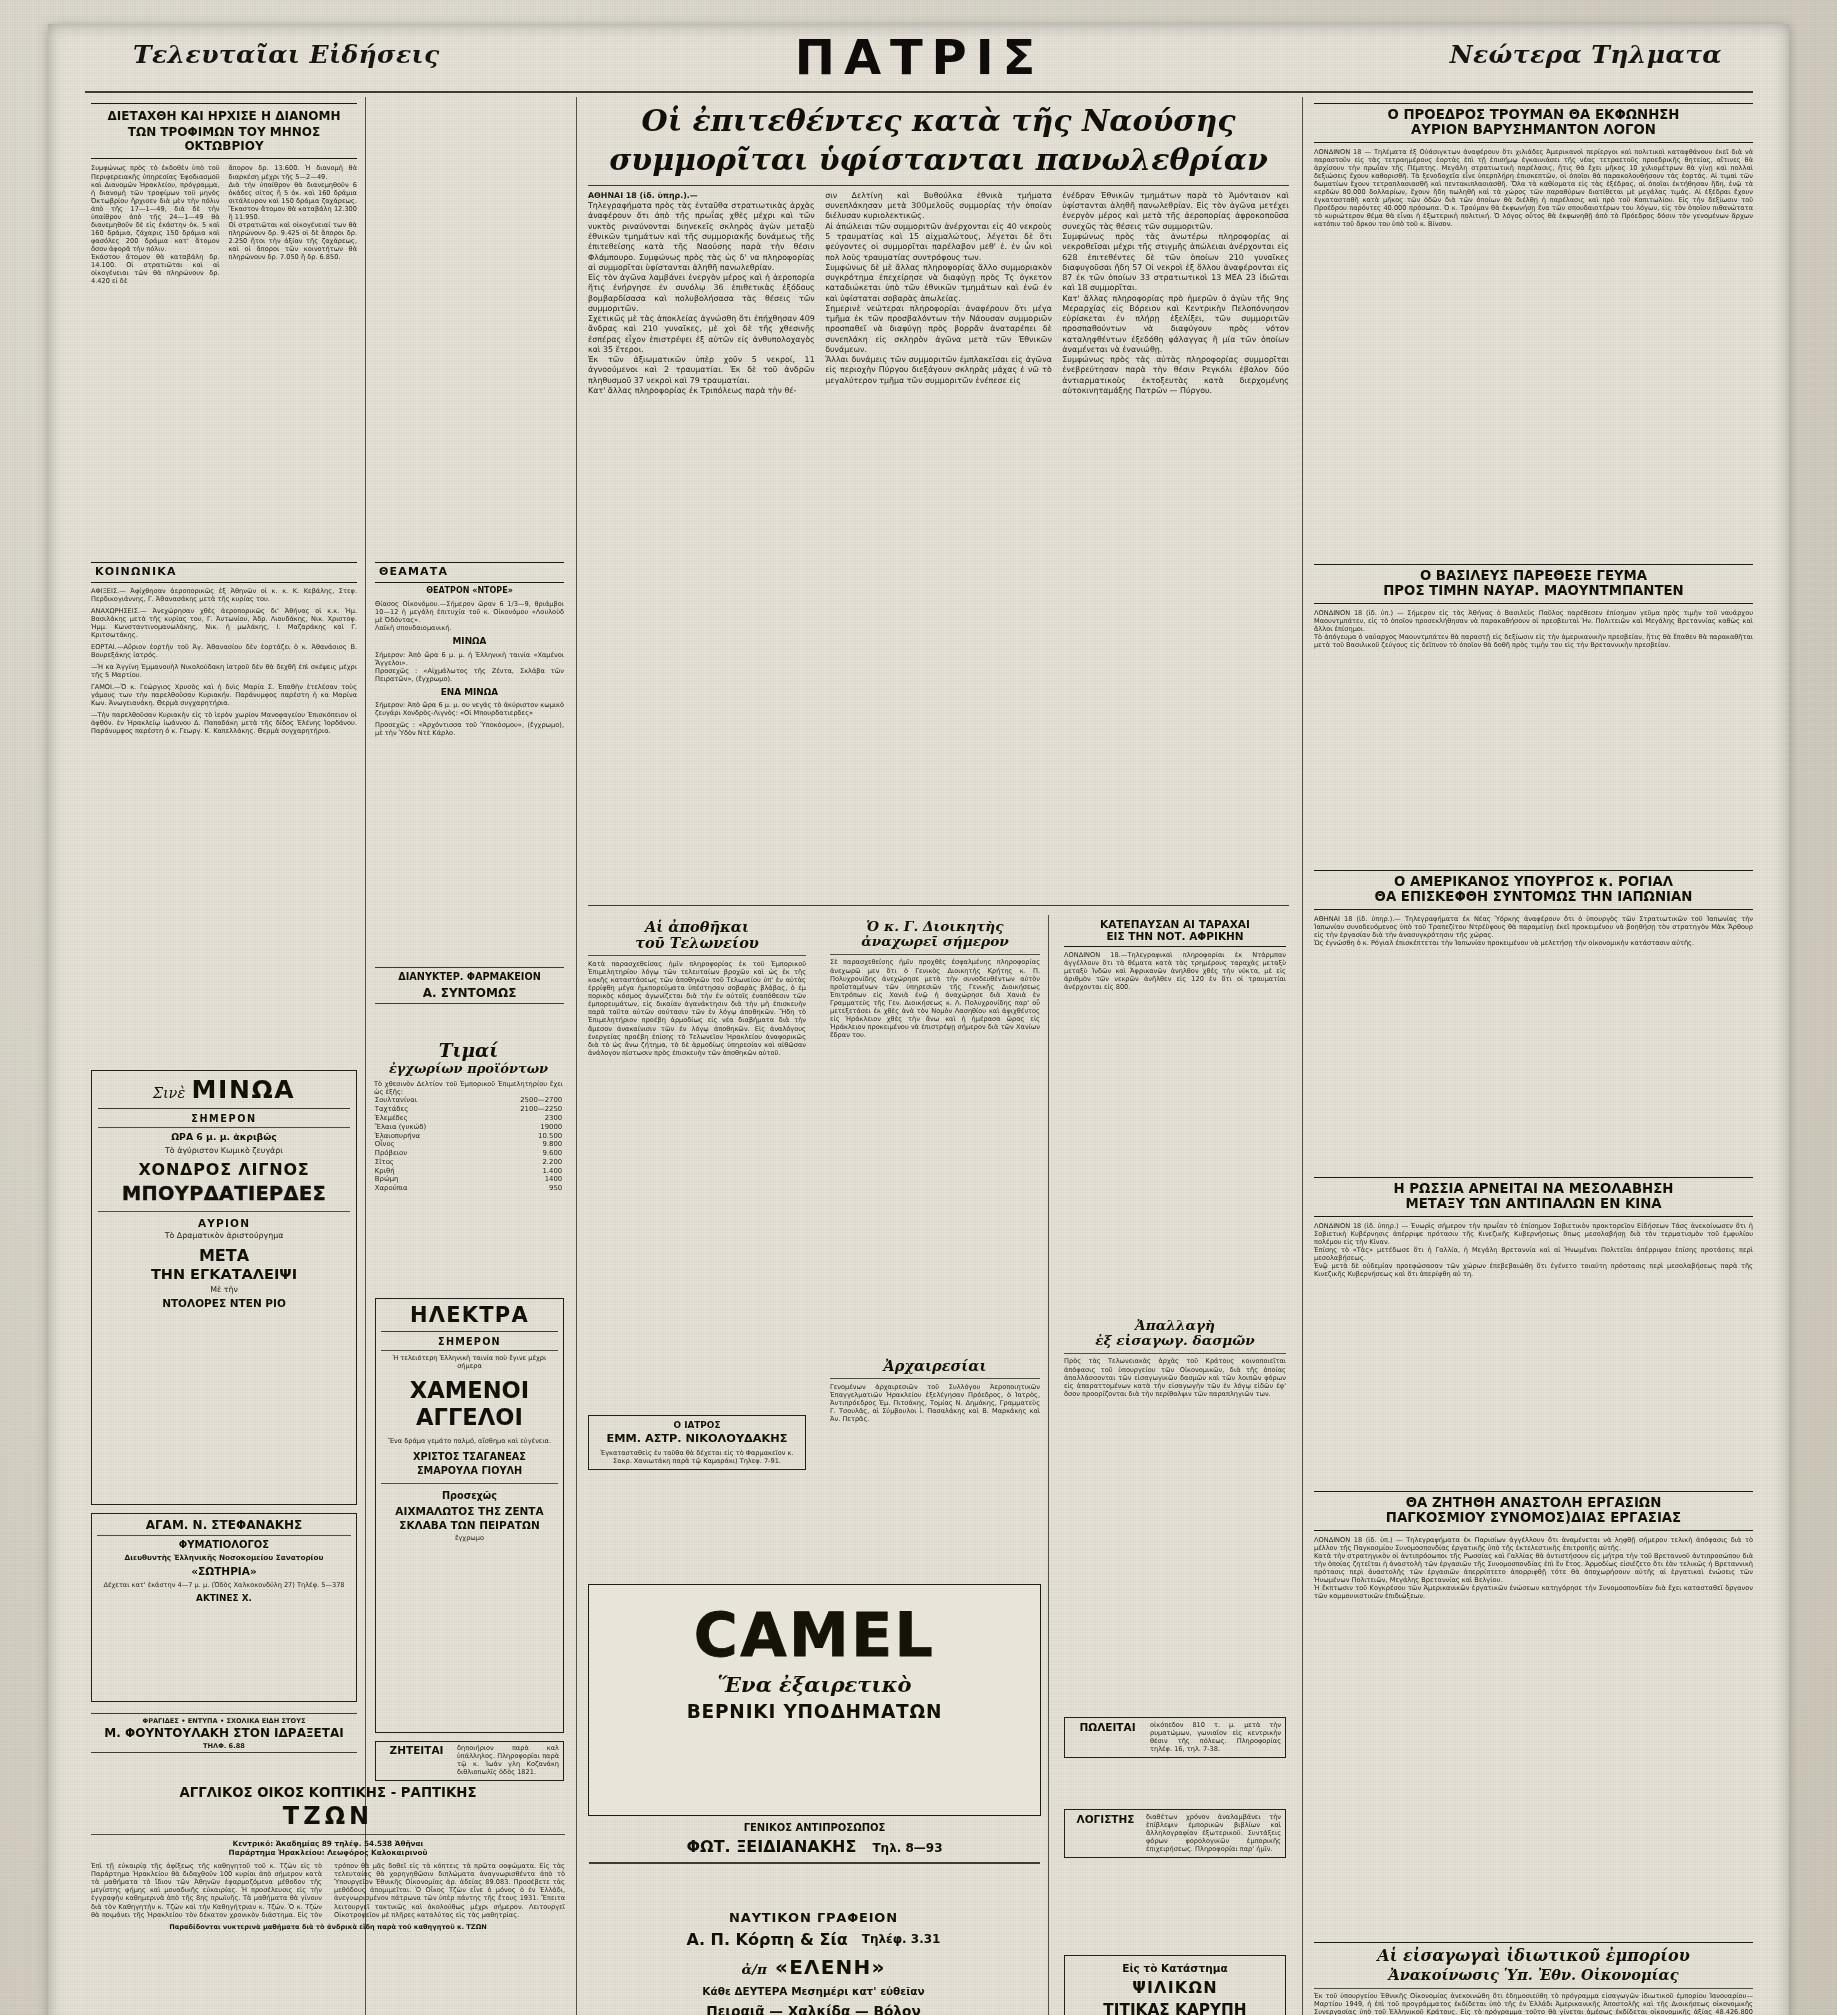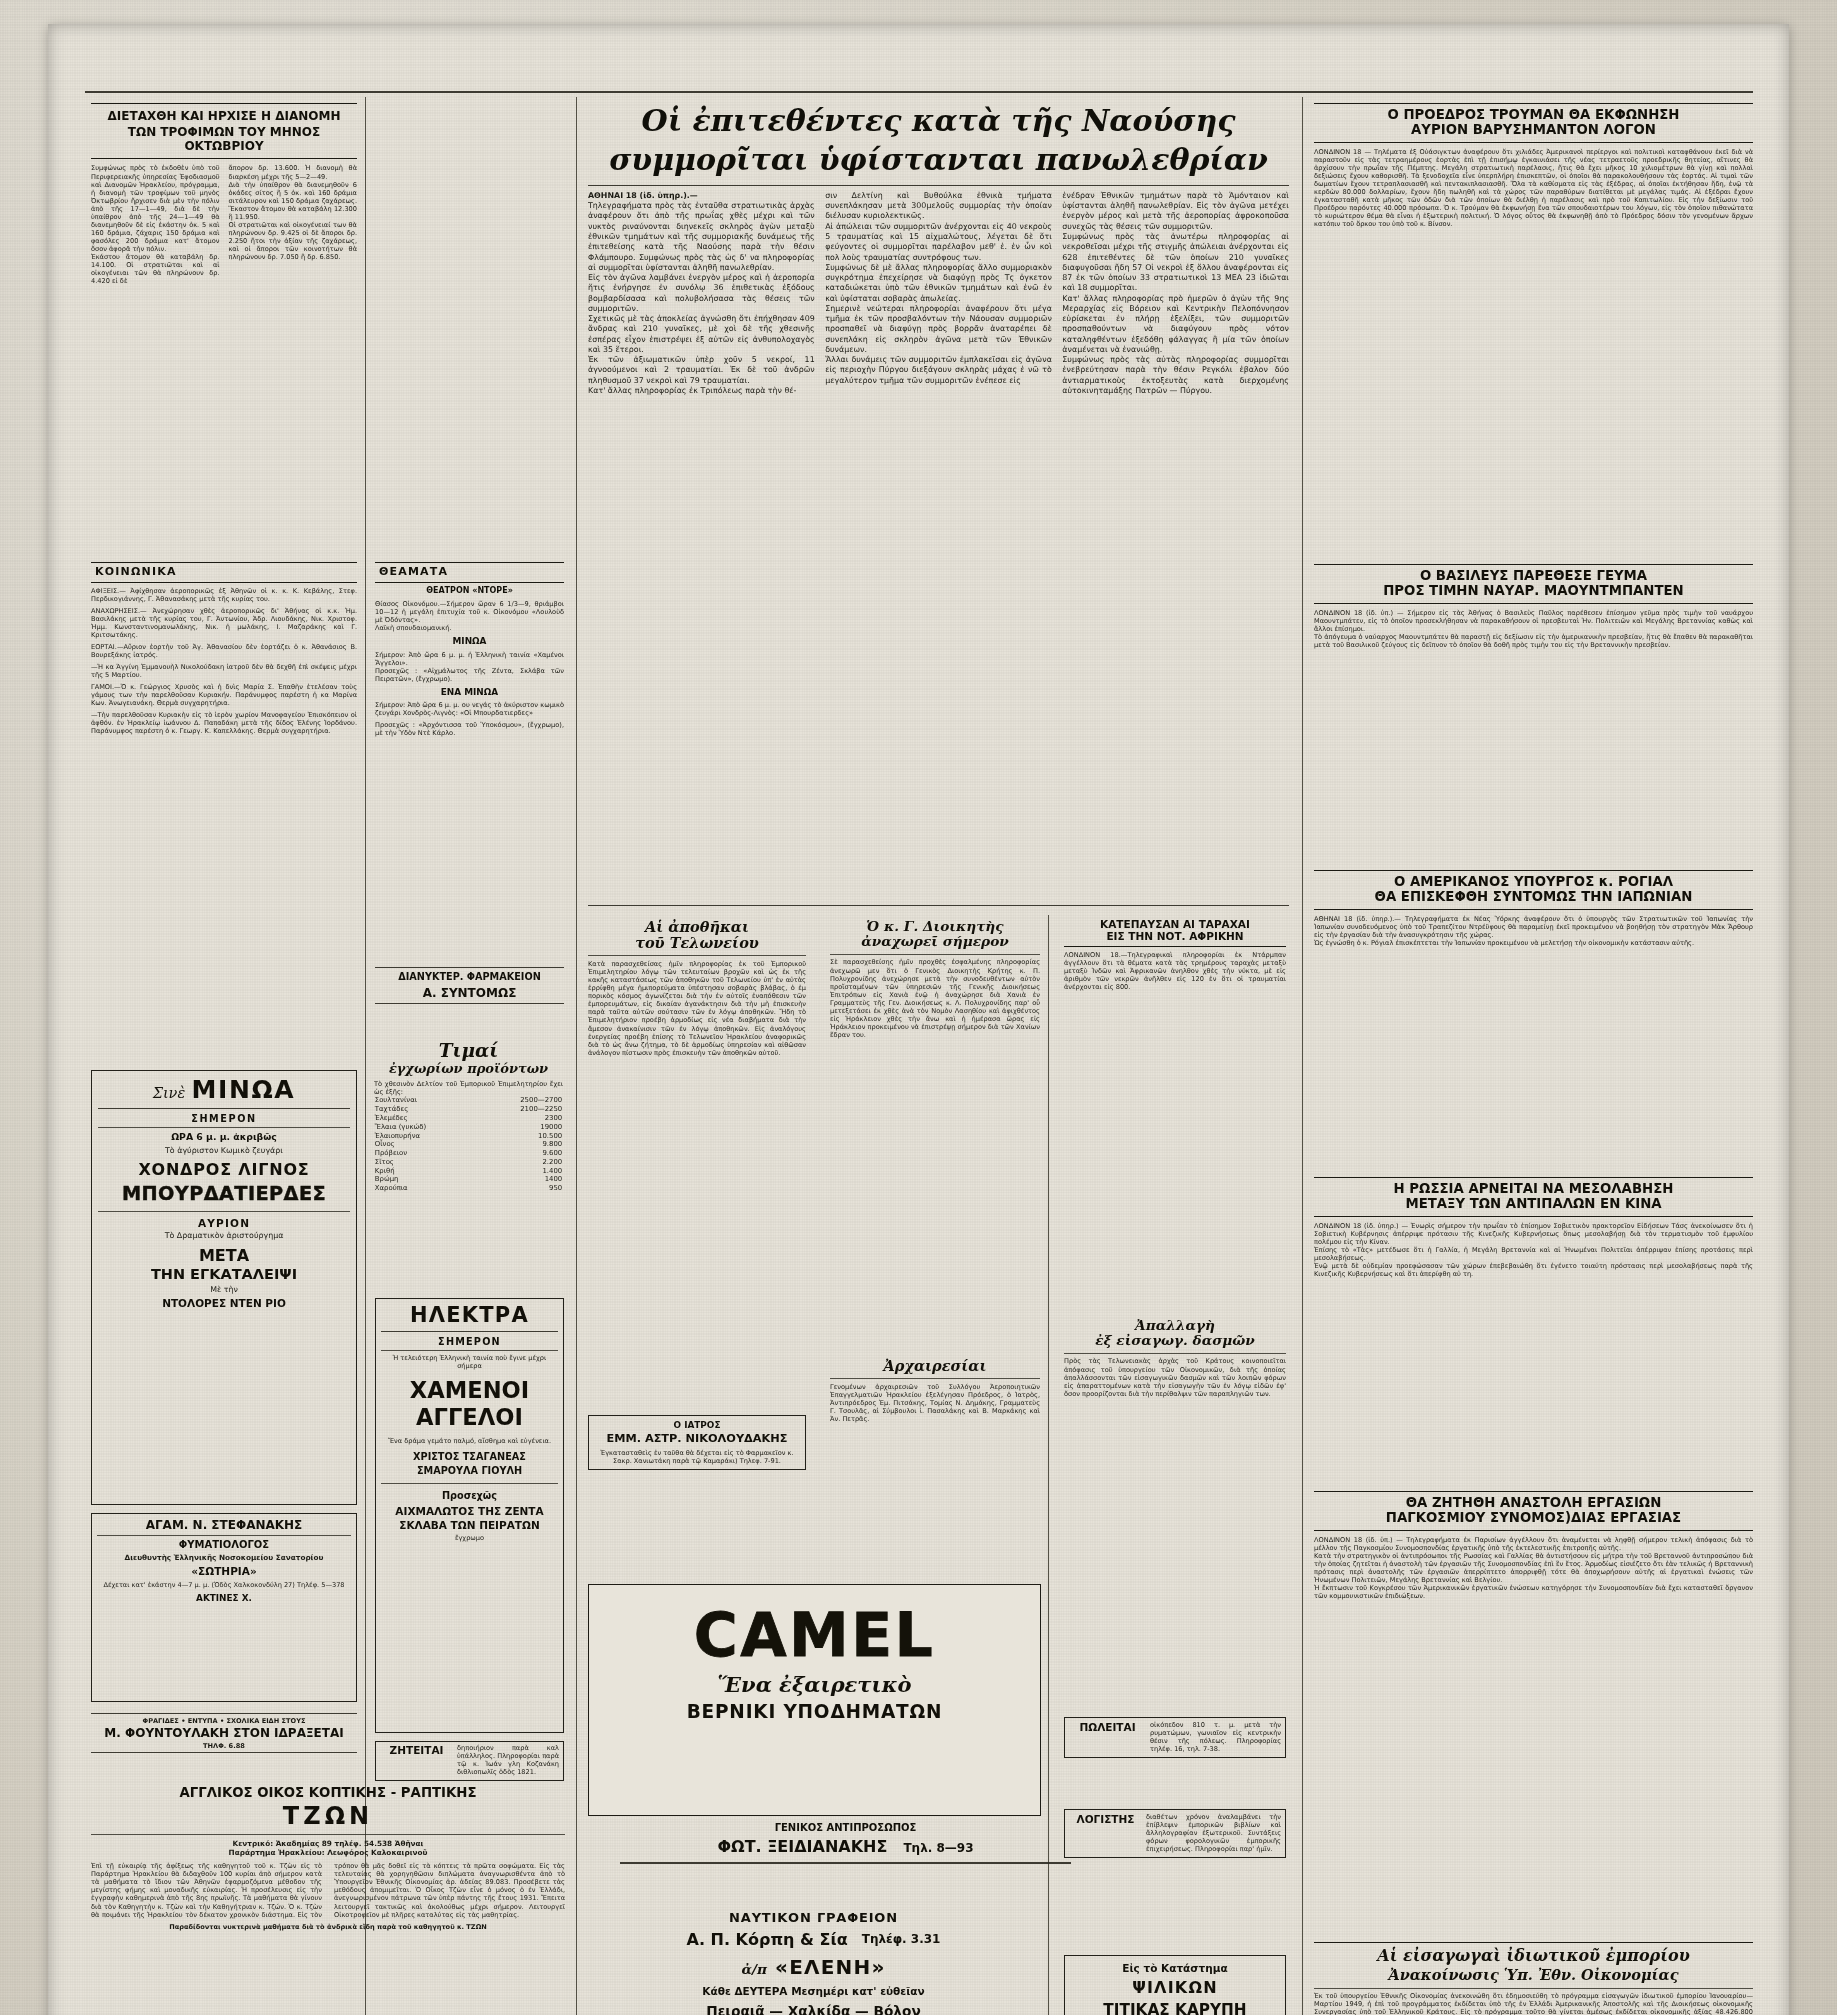--- a/index.html
+++ b/index.html
@@ -86,20 +86,25 @@
   table.pricelist td.r{text-align:right;}
 </style>
 </head>
 <body>
 
 <div class="page">
   <div class="paper"></div>
   <div class="sheet"></div>
   <div class="grain"></div>
 
+  <div class="masthead">
+    <div class="mh-left">Τελευταῖαι Εἰδήσεις</div>
+    <div class="mh-title">ΠΑΤΡΙΣ</div>
+    <div class="mh-right">Νεώτερα Τηλματα</div>
+  </div>
   <div class="hrule" style="left:85px;top:91px;width:1668px;height:2px;"></div>
 
   <div class="col-rule" style="left:365px;top:97px;height:2184px;"></div>
   <div class="col-rule" style="left:576px;top:97px;height:2184px;"></div>
   <div class="col-rule" style="left:1048px;top:915px;height:1366px;"></div>
   <div class="col-rule" style="left:1302px;top:97px;height:2184px;"></div>
 
   <div class="box" style="left:91px;top:103px;width:266px;">
     <div class="hd" style="font-size:12px;border-top:1.6px solid #1b1a13;border-bottom:0;padding-top:5.6px;">ΔΙΕΤΑΧΘΗ ΚΑΙ ΗΡΧΙΣΕ Η ΔΙΑΝΟΜΗ</div>
     <div class="hd" style="font-size:12px;padding-top:3.2px;padding-bottom:4.8px;border-bottom:1.6px solid #1b1a13;">ΤΩΝ ΤΡΟΦΙΜΩΝ ΤΟΥ ΜΗΝΟΣ ΟΚΤΩΒΡΙΟΥ</div>
@@ -355,21 +360,21 @@
     <div class="ad-title" style="font-size:15.3px;margin-top:4px;">ΤΙΤΙΚΑΣ ΚΑΡΥΠΗ</div>
 
   </div>
 
   <div class="camel" style="left:588px;top:1584px;width:451px;height:230px;">
     <div class="camel-word" style="margin-top:14.5px;">CAMEL</div>
     <div class="ad-title serifi italic" style="font-size:21px;margin-top:2.4px;">Ἕνα ἐξαιρετικὸ</div>
     <div class="ad-title" style="font-size:18.5px;margin-top:4px;letter-spacing:0.8px;">ΒΕΡΝΙΚΙ ΥΠΟΔΗΜΑΤΩΝ</div>
   </div>
 
-  <div class="box" style="left:620px;top:1822px;width:451px;">
+  <div class="box" style="left:589px;top:1822px;width:451px;">
     <div class="ad-title" style="font-size:10px;">ΓΕΝΙΚΟΣ ΑΝΤΙΠΡΟΣΩΠΟΣ</div>
     <div style="display:flex;justify-content:center;align-items:baseline;gap:16px;margin-top:4px;">
       <div class="ad-title" style="font-size:16px;">ΦΩΤ. ΞΕΙΔΙΑΝΑΚΗΣ</div>
       <div class="ad-title" style="font-size:12px;">Τηλ. 8—93</div>
     </div>
     <div class="hrule" style="position:static;margin:6.4px 0;"></div>
   </div>
 
   <div class="box" style="left:588px;top:1910px;width:451px;">
     <div class="ad-title" style="font-size:13px;letter-spacing:0.8px;">ΝΑΥΤΙΚΟΝ ΓΡΑΦΕΙΟΝ</div>

